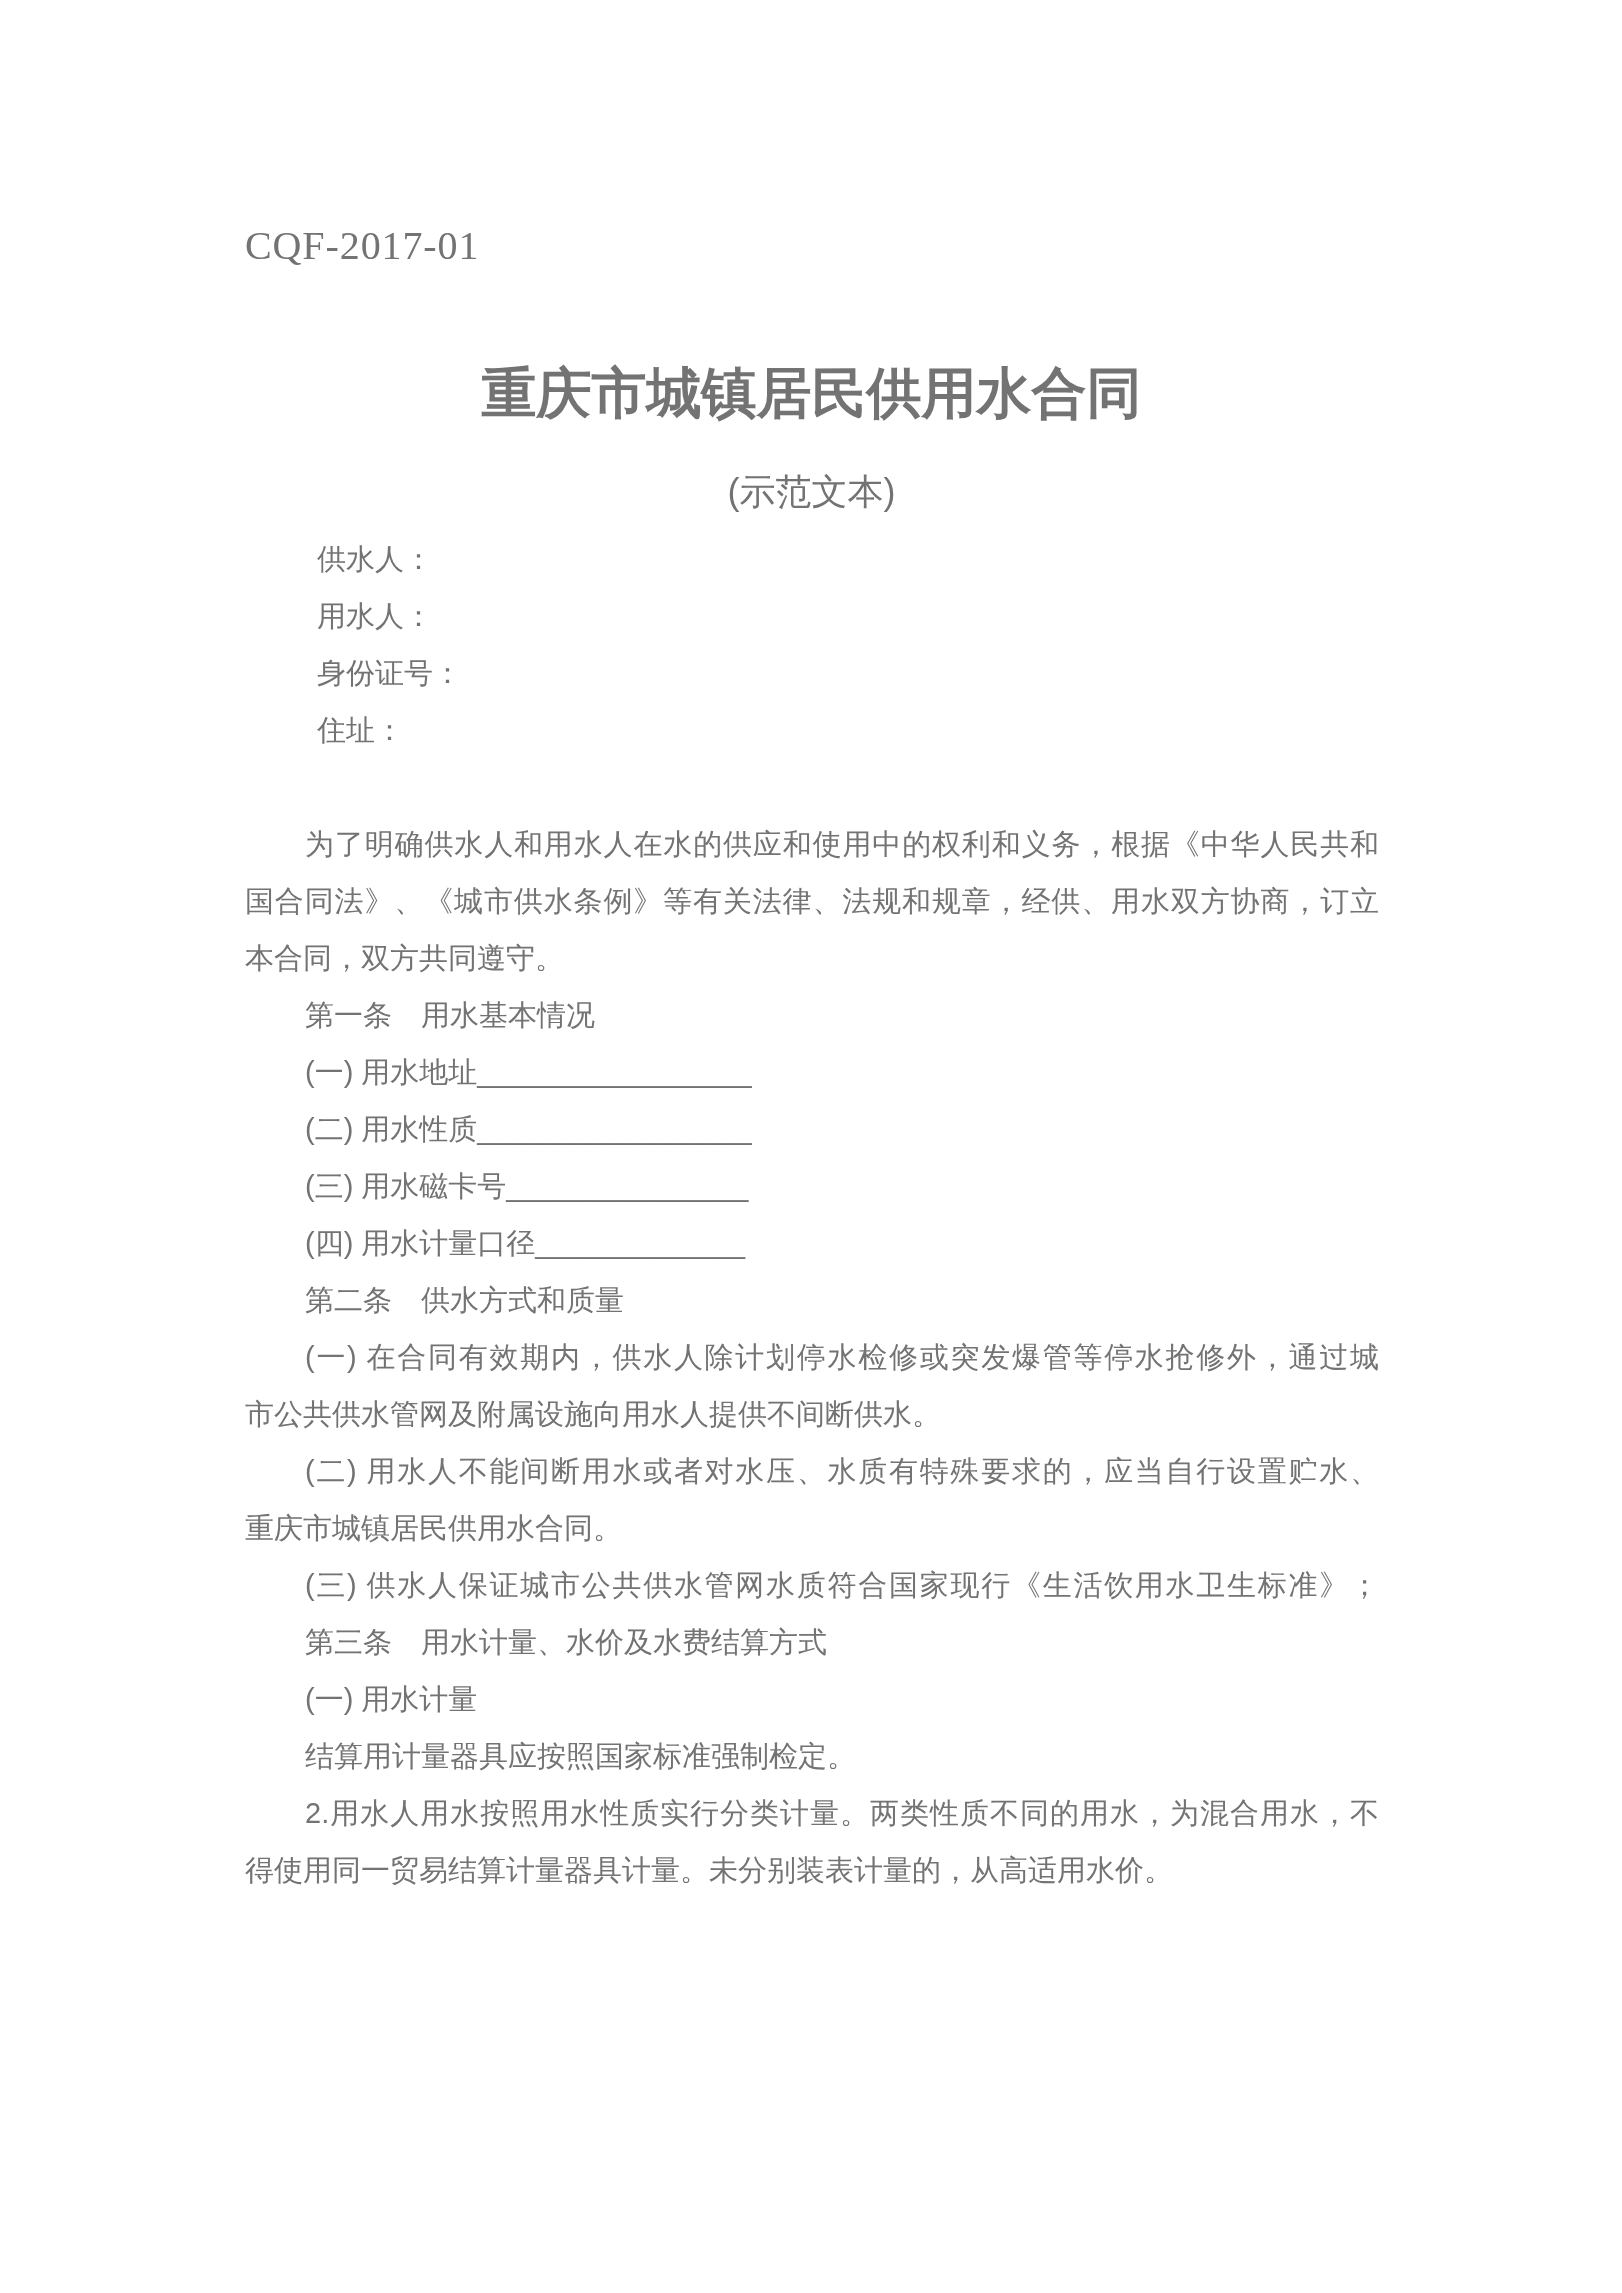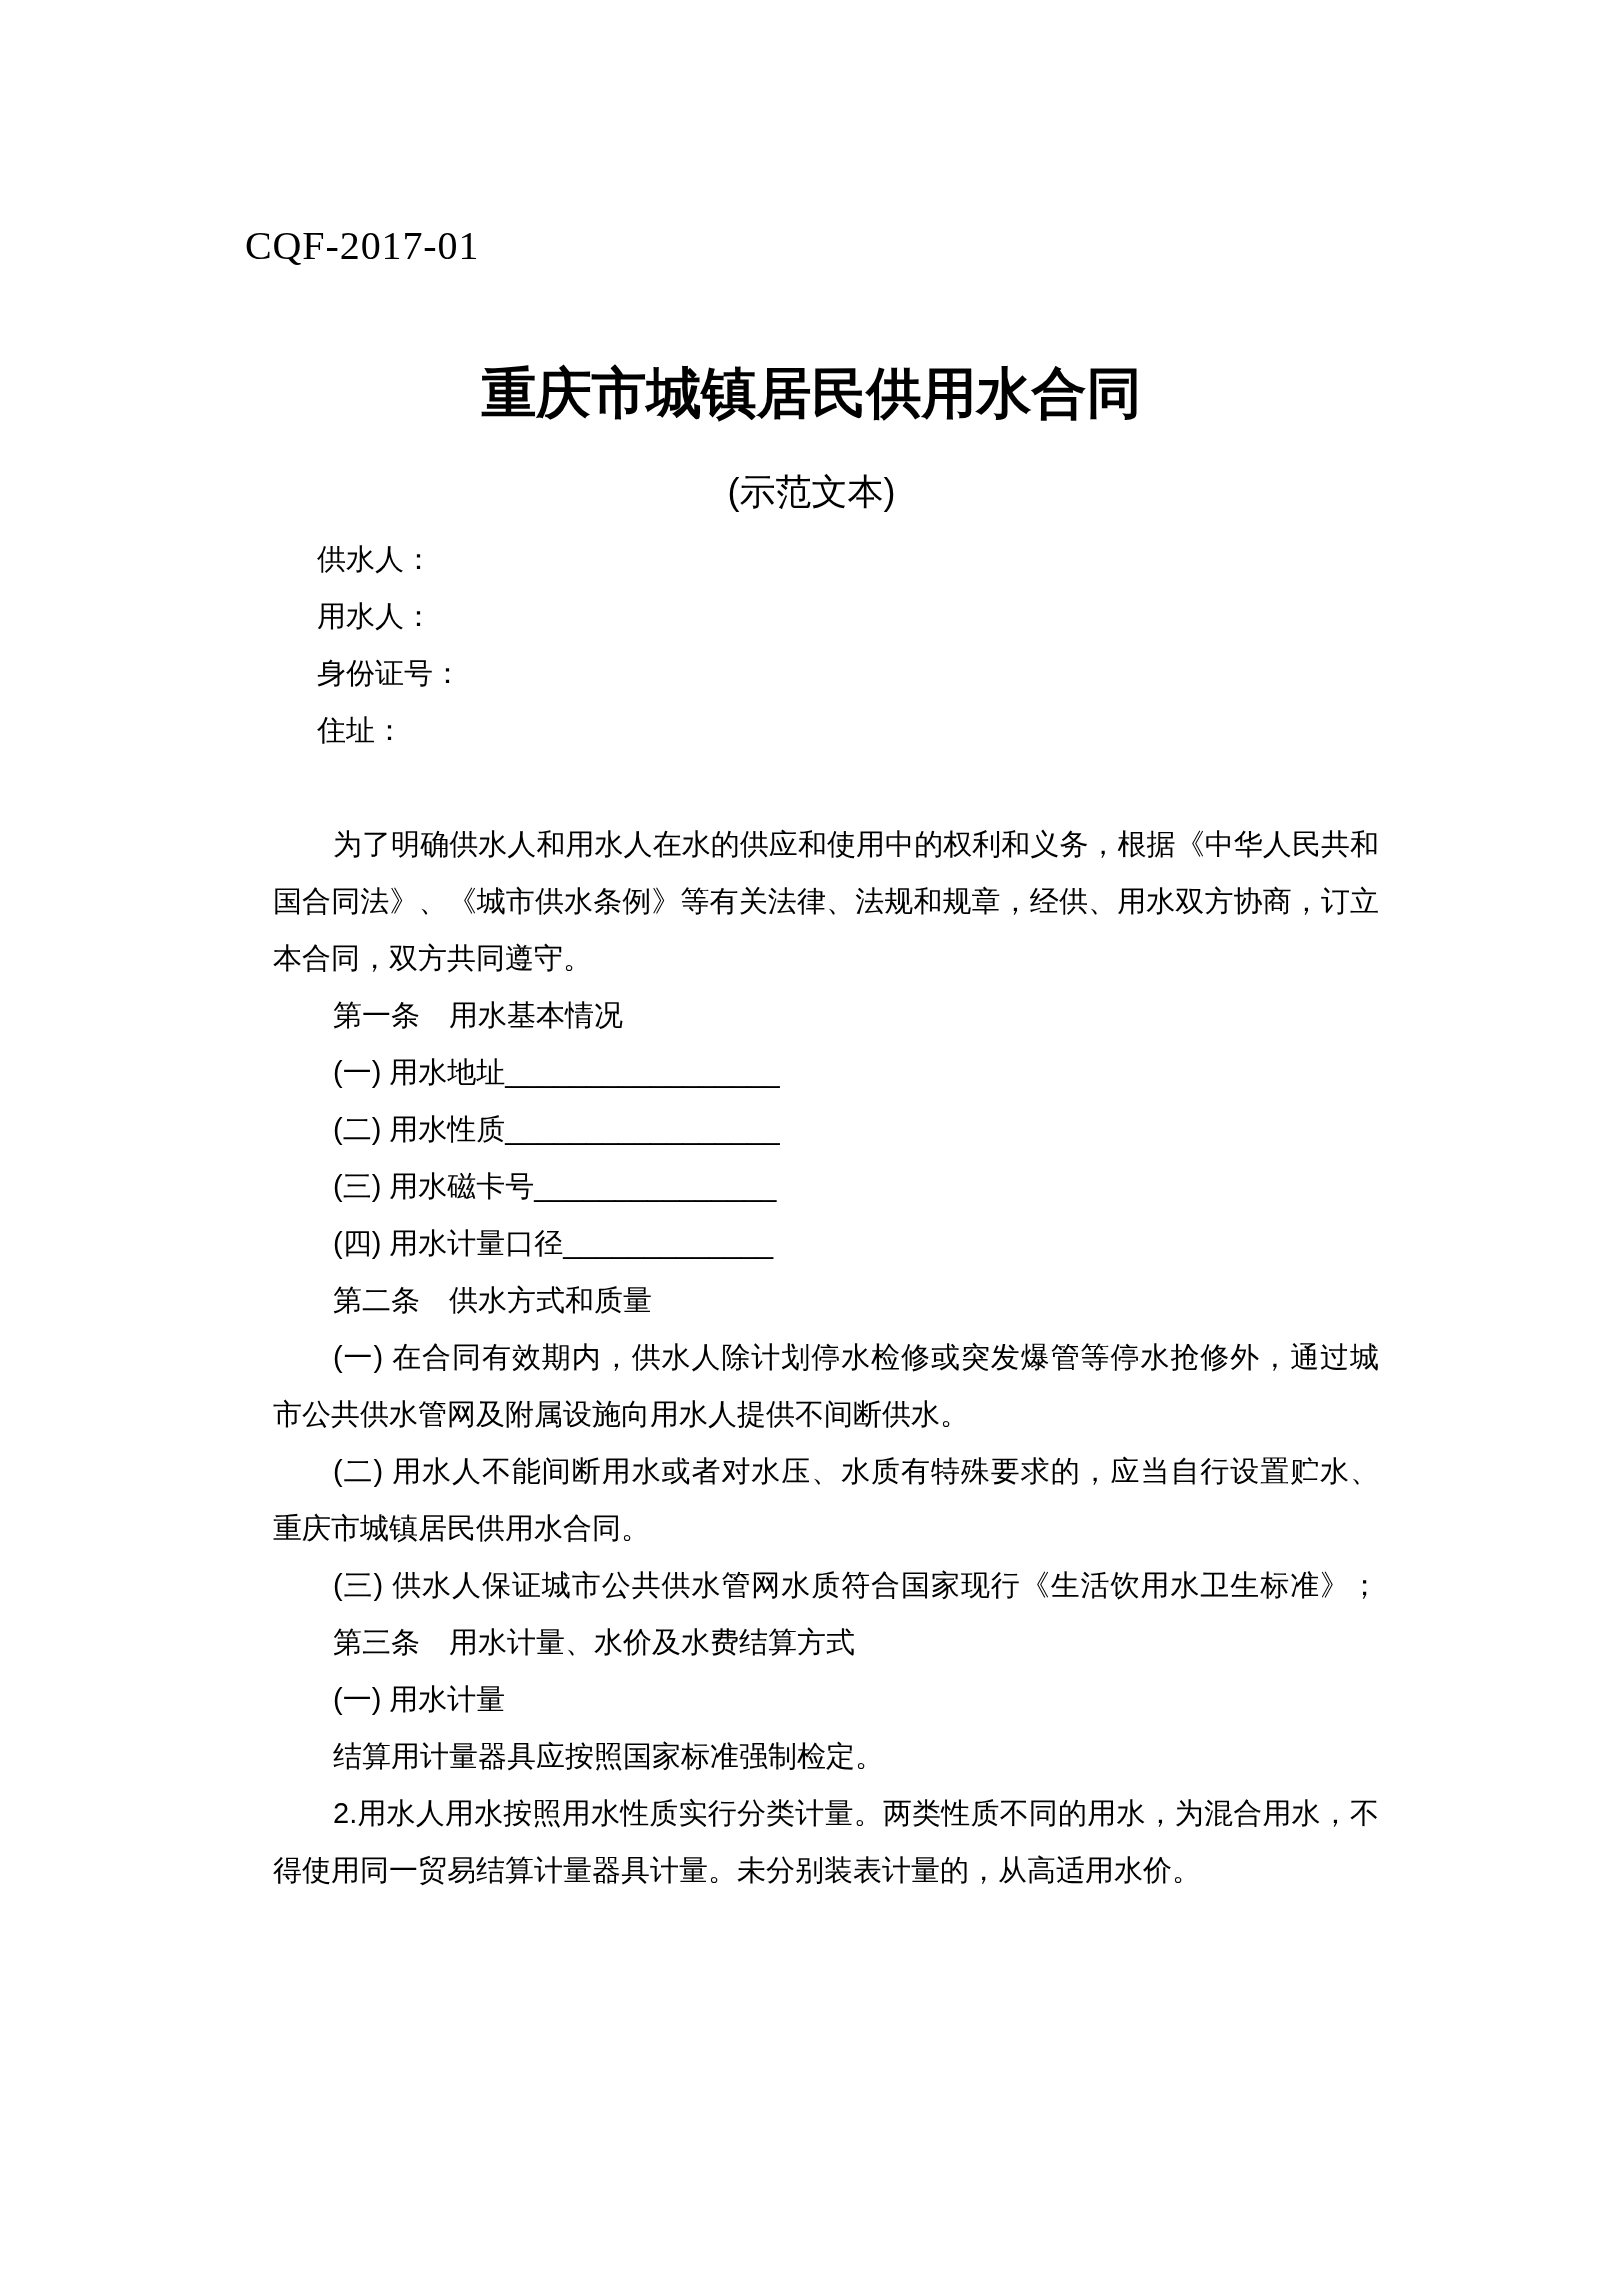--- a/index.html
+++ b/index.html
@@ -1,20 +1,20 @@
 <!DOCTYPE html>
 <html style="font-size:14.5px"><head>
 <meta charset="utf-8">
 <style>
   html,body{margin:0;padding:0;background:#ffffff;}
   .page{
     position:relative;
     width:1623px;height:2294px;
     background:#ffffff;
-    color:#000000;
+    color:#737373;
     font-family:"Liberation Sans",sans-serif;
     overflow:hidden;
   }
   .doc-code{
     position:absolute;left:245px;top:224px;
     font-family:"Liberation Serif",serif;
     font-size:40px;line-height:1.1;
     letter-spacing:0.9px;
   }
   .title{
@@ -33,21 +33,20 @@
   .party{height:57px;margin-left:12px;}
   .body{
     position:absolute;left:245px;top:816px;width:1134px;
     font-size:29px;line-height:57px;
   }
   .line{
     height:57px;
     overflow:hidden;
     word-break:break-all;
     white-space:normal;
-    margin-left:28px;
   }
   .line.ind{text-indent:60px;}
   .line.j{
     text-align:justify;
     text-align-last:justify;
   }
 </style>
 </head>
 <body>
 

